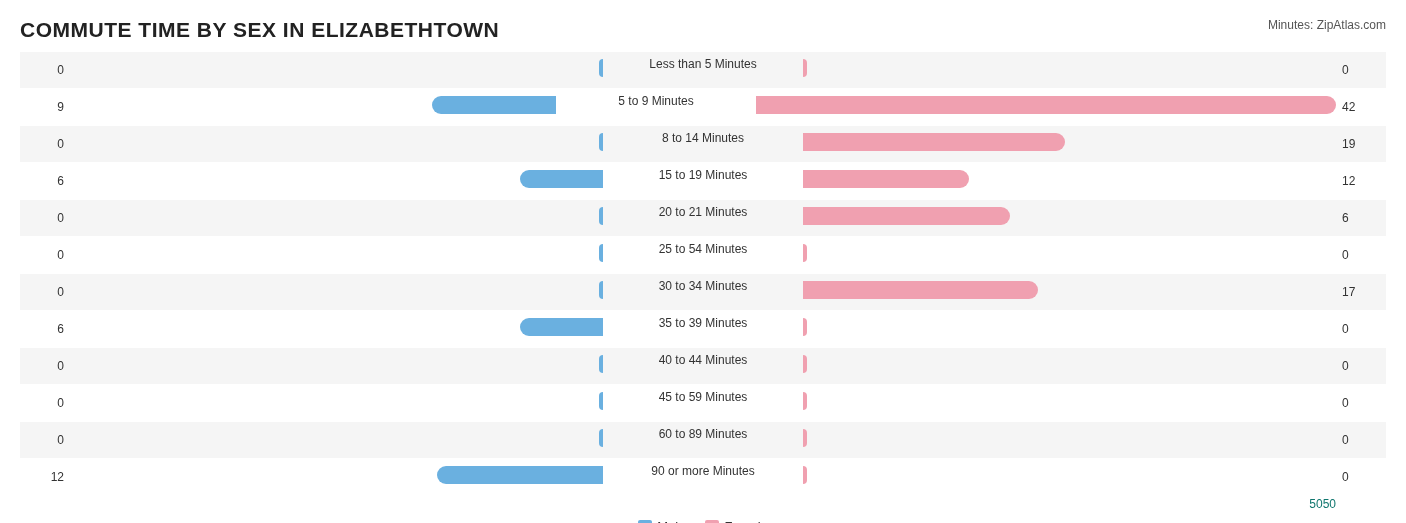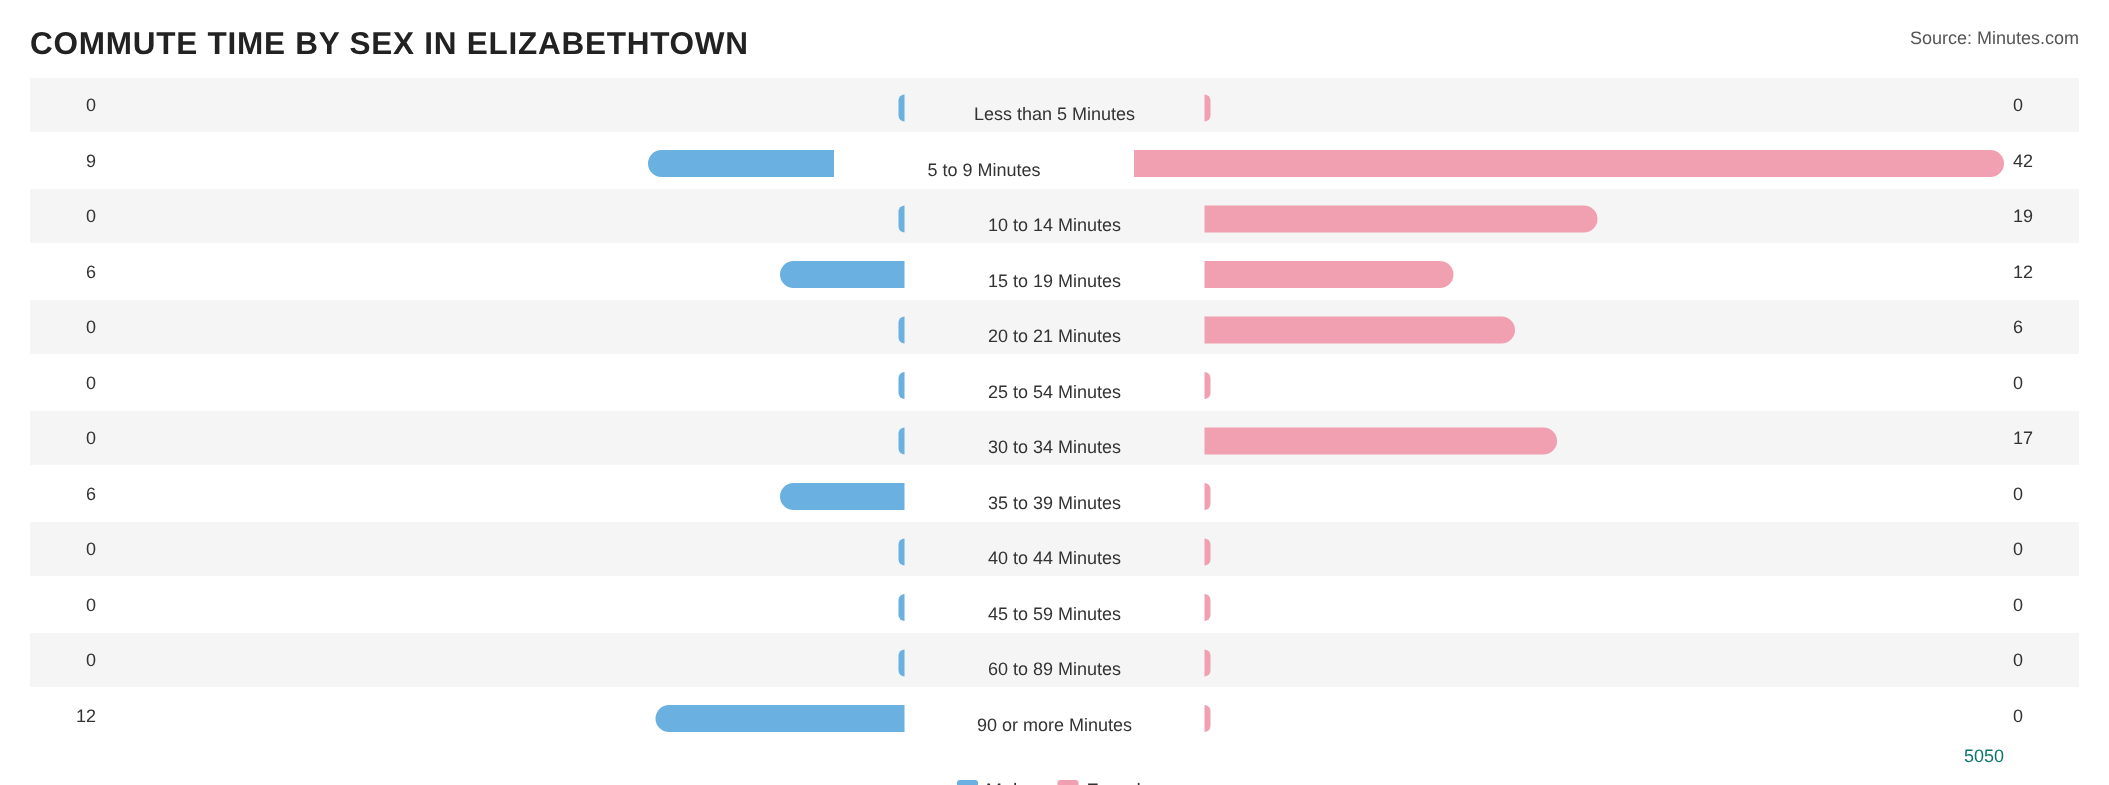--- a/index.html
+++ b/index.html
@@ -57,21 +57,21 @@
     }
     .bars-area {
       flex: 1;
       display: flex;
       align-items: center;
       height: 100%;
       position: relative;
     }
     .dual-bar {
       display: flex;
-      align-items: flex-end;
+      align-items: flex-start;
       width: 100%;
       height: 26px;
       position: relative;
     }
     
     .bar-left-container {
       flex: 1;
       display: flex;
       justify-content: flex-end;
       align-items: center;
@@ -147,21 +147,21 @@
       font-size: 12px;
       color: #0f766e;
       margin-top: 2px;
     }
   </style>
 </head>
 <body>
 
 <div class="chart-container">
   <div class="chart-title">COMMUTE TIME BY SEX IN ELIZABETHTOWN</div>
-  <div class="source">Source: Minutes.com</div>
+  <div class="source">Minutes: ZipAtlas.com</div>
 
   <div class="chart-area" id="chart-rows">
 
   <div class="row">
         <div class="left-val">0</div>
         <div class="bars-area">
           <div class="dual-bar">
             <div class="bar-left-container">
               <div class="bar-male" style="width: 4px; background: rgb(106, 176, 224);"></div>
             </div>
@@ -188,21 +188,21 @@
         </div>
         <div class="right-val">42</div>
       </div>
       <div class="row">
         <div class="left-val">0</div>
         <div class="bars-area">
           <div class="dual-bar">
             <div class="bar-left-container">
               <div class="bar-male" style="width: 4px; background: rgb(106, 176, 224);"></div>
             </div>
-            <div class="label-center">10 to 14 Minutes</div>
+            <div class="label-center">8 to 14 Minutes</div>
             <div class="bar-right-container">
               <div class="bar-female" style="width: 262px; background: rgb(240, 160, 176);"></div>
             </div>
           </div>
         </div>
         <div class="right-val">19</div>
       </div>
       <div class="row">
         <div class="left-val">6</div>
         <div class="bars-area">

